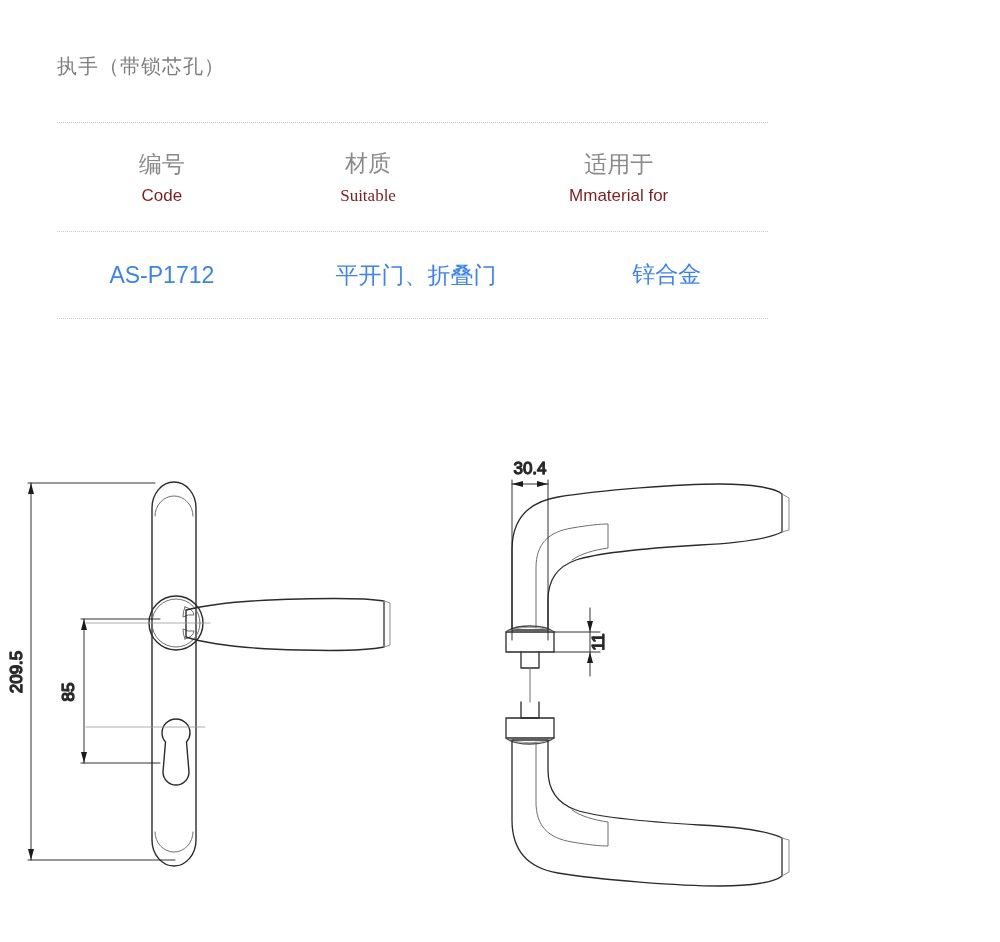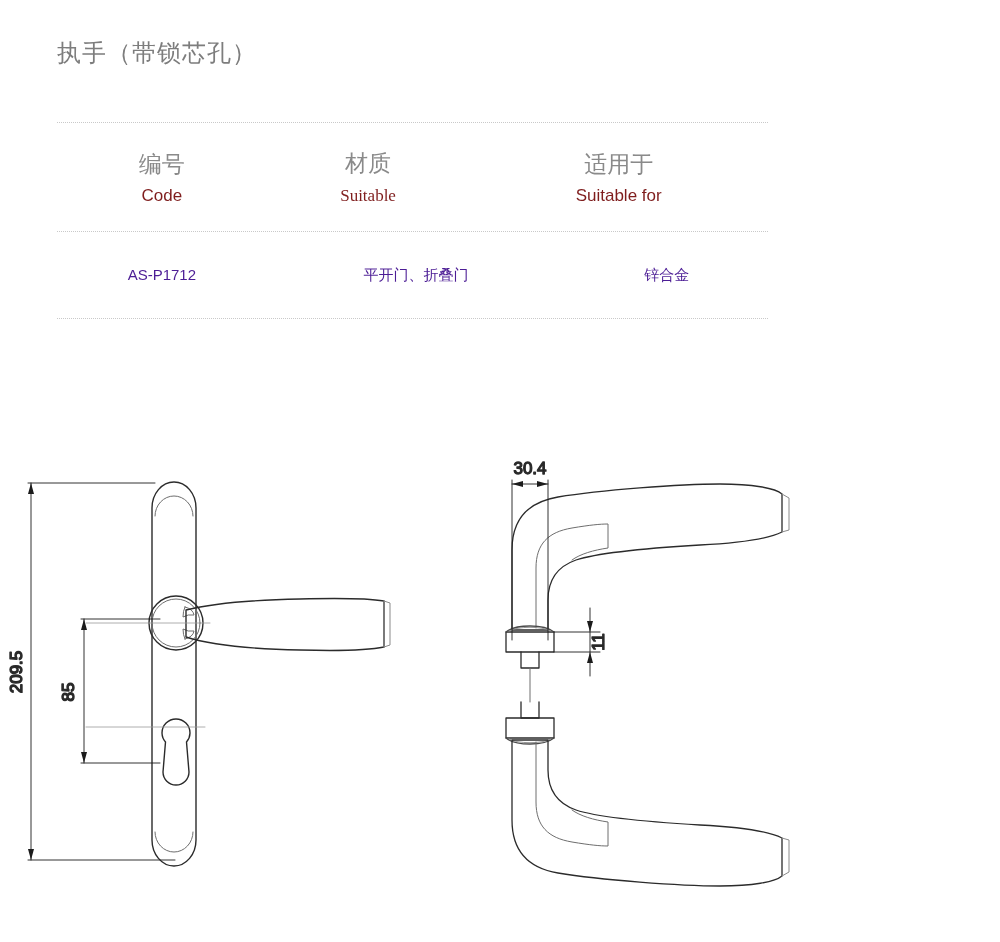--- a/index.html
+++ b/index.html
@@ -15,22 +15,22 @@
     overflow: hidden;
     font-family: "Liberation Sans", "DejaVu Sans", sans-serif;
     color: #7b7b7b;
     -webkit-font-smoothing: antialiased;
   }
 
   
   #product-title {
     position: absolute;
     left: 57px;
-    top: 39px;
-    font-size: 24px;
+    top: 54px;
+    font-size: 20px;
     font-weight: 400;
     letter-spacing: 1px;
     color: #7d7d7d;
     line-height: 1.2;
     white-space: nowrap;
   }
 
   
   #spec-table {
     position: absolute;
@@ -64,23 +64,23 @@
   }
   .head-en {
     font-size: 17px;
     line-height: 26px;
     margin-top: 4px;
     color: #7f1d1d;
     white-space: nowrap;
   }
   #spec-body .trow { padding: 28px 0 28px 0; }
   .body-val {
-    font-size: 15px;
+    font-size: 23px;
     line-height: 30px;
-    color: #4c1d95;
+    color: #3b82f6;
     white-space: nowrap;
   }
 
   
   #drawing-area {
     position: absolute;
     left: 0;
     top: 440px;
     width: 1000px;
     height: 470px;
@@ -107,21 +107,21 @@
       <div class="tcell c1">
         <div class="head-cn">编号</div>
         <div class="head-en">Code</div>
       </div>
       <div class="tcell c2">
         <div class="head-cn">材质</div>
         <div class="head-en">Suitable</div>
       </div>
       <div class="tcell c3">
         <div class="head-cn">适用于</div>
-        <div class="head-en">Suitable for</div>
+        <div class="head-en">Mmaterial for</div>
       </div>
     </div>
   </div>
 
   <div class="rule"></div>
 
   <div id="spec-body">
     <div class="trow">
       <div class="tcell c1">
         <div class="body-val">AS-P1712</div>

